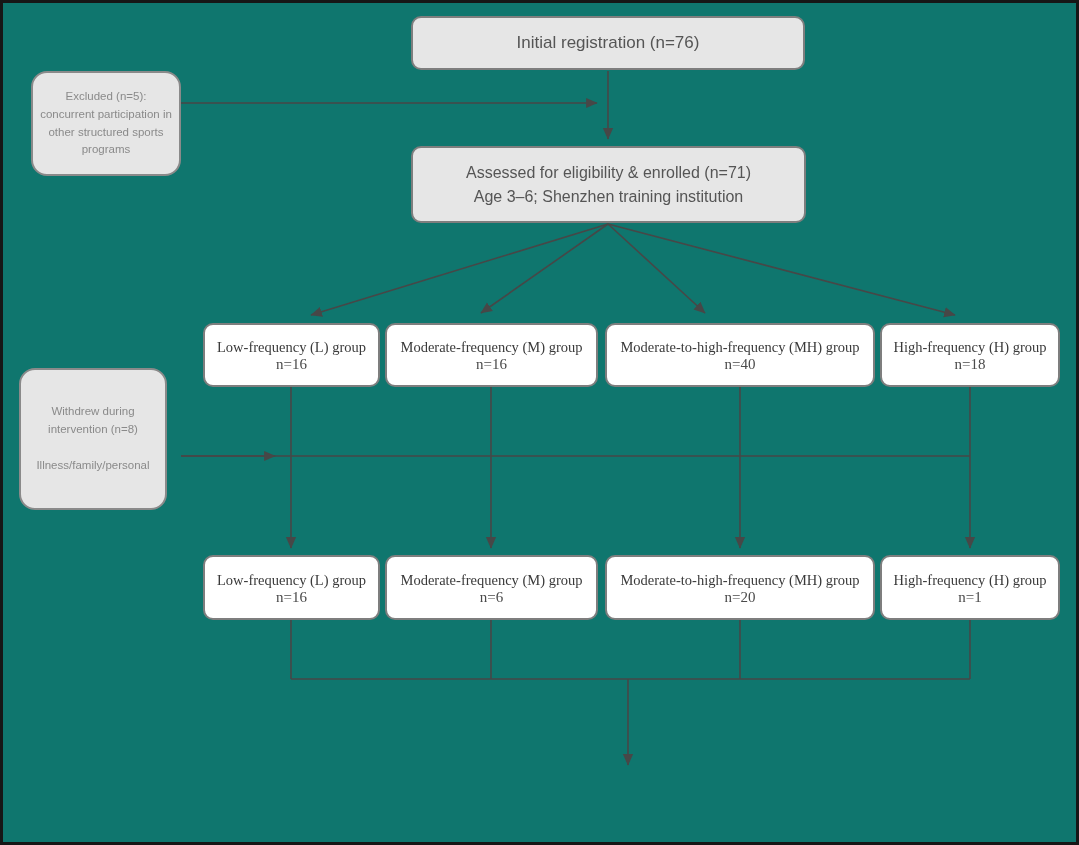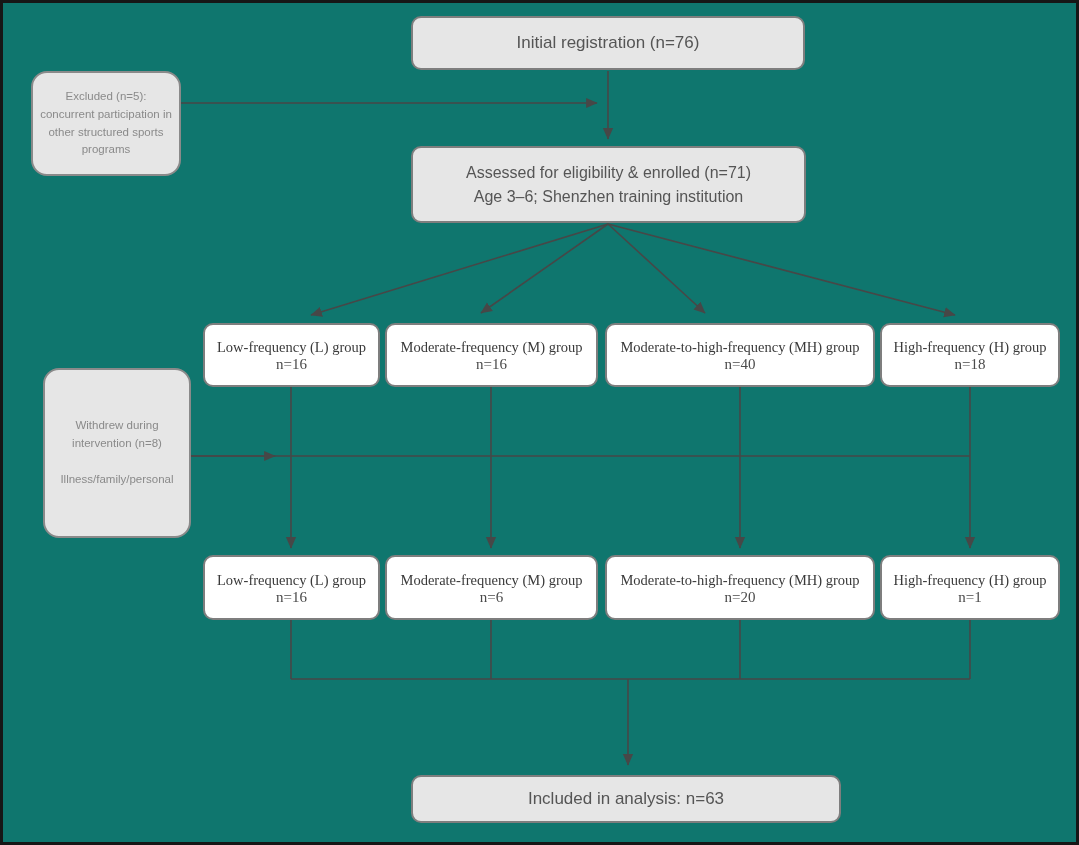--- a/index.html
+++ b/index.html
@@ -61,21 +61,21 @@
     font-family: "Liberation Serif", serif;
     color: #3a3a3a;
   }
   .gname { font-size: 14.5px; }
   .gn { font-size: 15px; color: #4a4a4a; }
 
   
   #initial   { left: 408px; top: 13px;  width: 394px; height: 54px; }
   #excluded  { left: 28px;  top: 68px;  width: 150px; height: 105px; }
   #assessed  { left: 408px; top: 143px; width: 395px; height: 77px; }
-  #withdrew  { left: 40px;  top: 365px; width: 148px; height: 170px; }
+  #withdrew  { left: 16px;  top: 365px; width: 148px; height: 142px; }
   #included  { left: 408px; top: 772px; width: 430px; height: 48px; }
 
   #alloc-0 { left: 200px; top: 320px; width: 177px; height: 64px; }
   #alloc-1 { left: 382px; top: 320px; width: 213px; height: 64px; }
   #alloc-2 { left: 602px; top: 320px; width: 270px; height: 64px; }
   #alloc-3 { left: 877px; top: 320px; width: 180px; height: 64px; }
 
   #comp-0 { left: 200px; top: 552px; width: 177px; height: 65px; }
   #comp-1 { left: 382px; top: 552px; width: 213px; height: 65px; }
   #comp-2 { left: 602px; top: 552px; width: 270px; height: 65px; }
@@ -171,17 +171,14 @@
   </div>
   <div class="box white group" id="comp-2">
     <span class="gname">Moderate-to-high-frequency (MH) group</span>
     <span class="gn">n=20</span>
   </div>
   <div class="box white group" id="comp-3">
     <span class="gname">High-frequency (H) group</span>
     <span class="gn">n=1</span>
   </div>
 
-  <div class="box gray" id="included">
-    <span class="pre main-label">Included in analysis: n=63</span>
-  </div>
 
 </div>
 
 </body></html>

